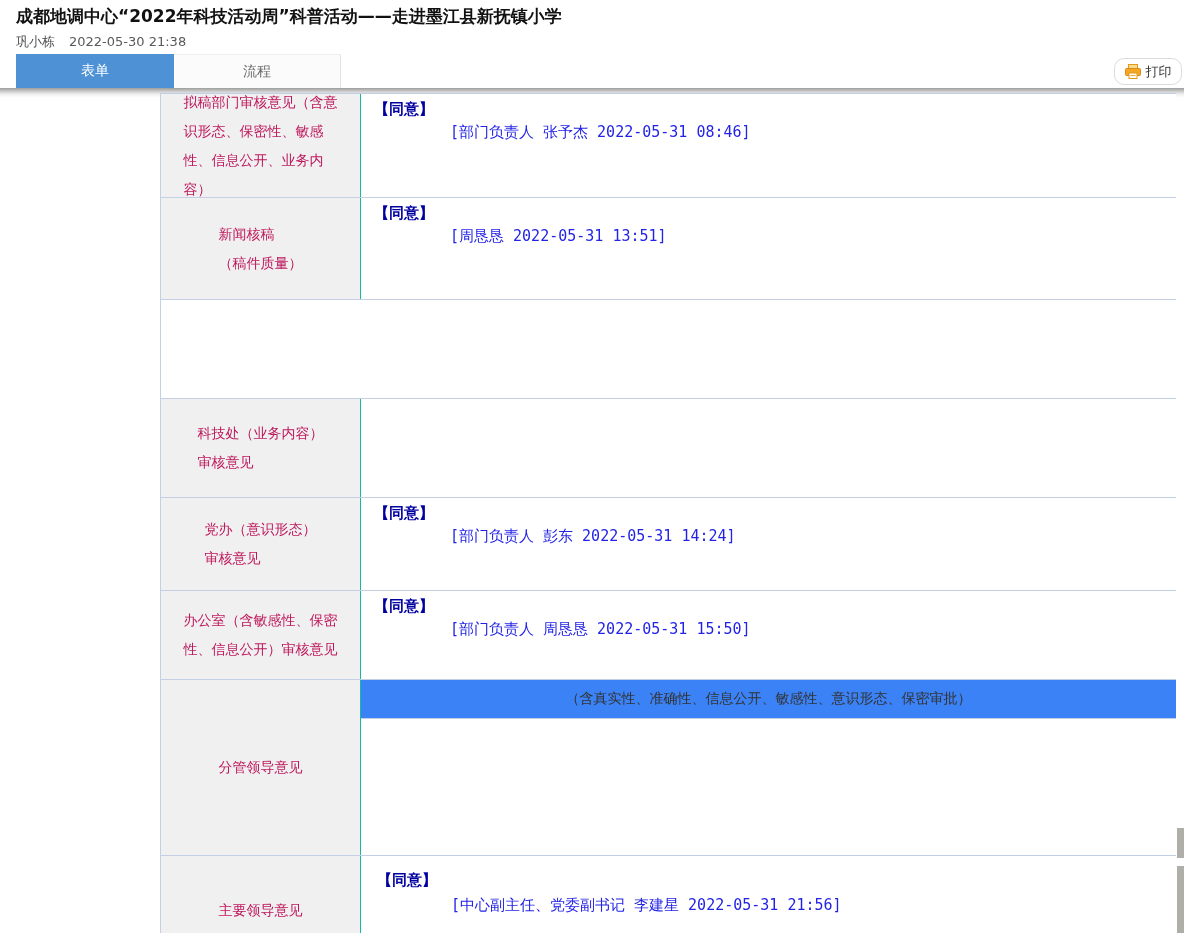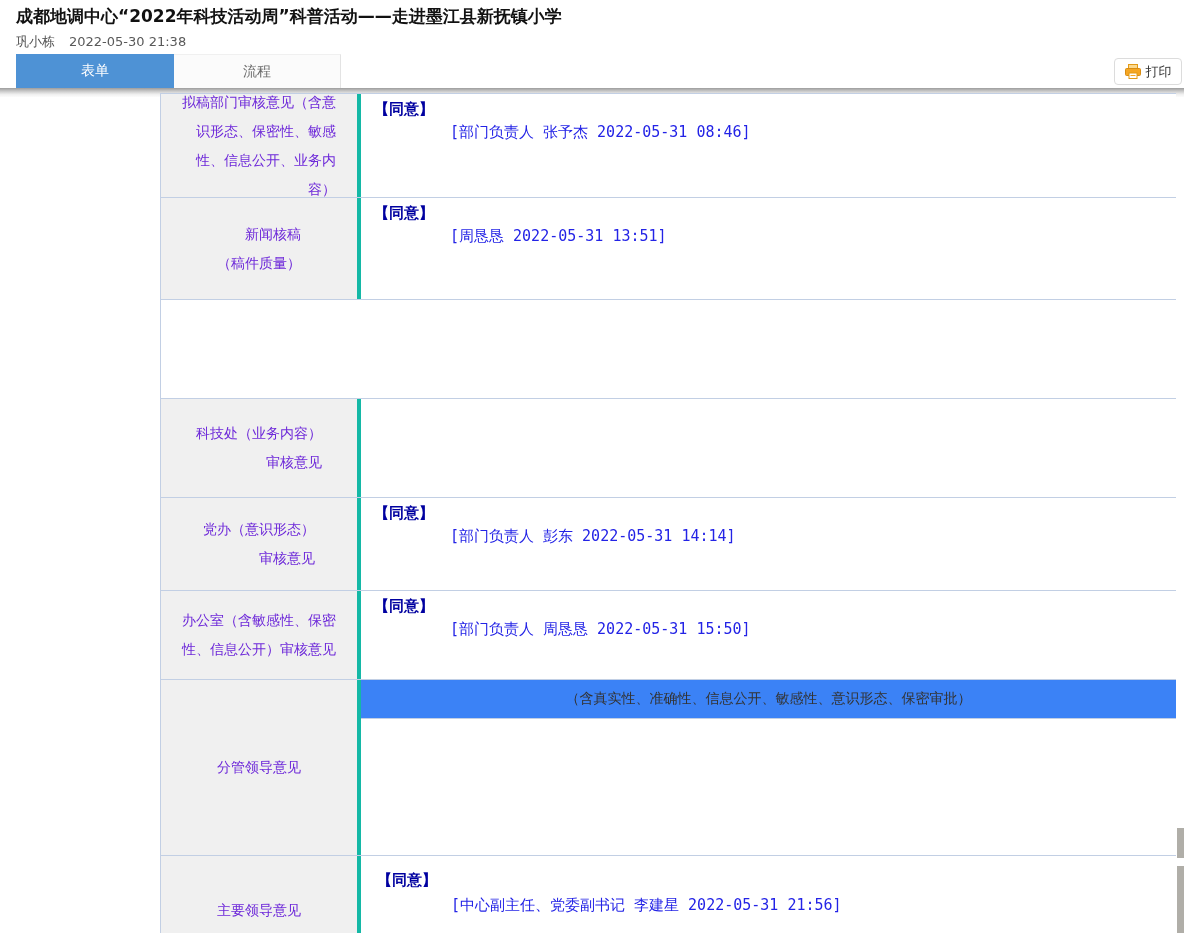--- a/index.html
+++ b/index.html
@@ -21,43 +21,43 @@
     position: absolute; top: 0; height: 34px;
     display: flex; align-items: center; justify-content: center;
     font-size: 14px; cursor: pointer;
   }
   .tab-active { left: 16px; width: 158px; background: #4E92D5; color: #ffffff; }
   .tab-inactive { left: 174px; width: 167px; background: #fbfbfb; color: #6b6b6b;
     border-right: 1px solid #e3e3e3; border-top: 1px solid #f0f0f0; }
 
   .print-btn {
     position: absolute; right: 2px; top: 58px; width: 68px; height: 27px;
-    background: #ffffff; border: 1px solid #dcdcdc; border-radius: 4px;
+    background: #ffffff; border: 1px solid #dcdcdc; border-radius: 10px;
     display: flex; align-items: center; justify-content: center; gap: 5px;
     font-size: 13px; color: #333333; cursor: pointer;
   }
 
   
   .scroll-shadow {
     position: absolute; left: 0; top: 88px; width: 1184px; height: 9px;
     background: linear-gradient(180deg, #9d9d9d 0%, #c9c9c9 35%, #efefef 70%, #fcfcfc 100%);
   }
 
   
   .approval-table {
     position: absolute; left: 160px; top: 93px; width: 1016px;
     border-left: 1px solid #c2cfe4; border-top: 1px solid #c2cfe4;
     font-size: 14px;
   }
   .trow { display: flex; border-bottom: 1px solid #c2cfe4; }
   .label-cell {
     width: 200px; flex: 0 0 200px; background: #f0f0f0;
-    border-right: 4px solid #14b8a6;
+    border-right: 1px solid #14b8a6;
     display: flex; align-items: center; justify-content: center;
-    text-align: right; color: #6d28d9; line-height: 29px;
+    text-align: left; color: #be185d; line-height: 29px;
     white-space: pre-line; padding: 2px 6px;
   }
   .content-cell { flex: 1 1 auto; background: #ffffff; padding: 5px 10px 0 13px; }
   .decision {
     color: #0000A0; font-weight: bold; font-size: 15px;
     font-family: "DejaVu Sans Mono", "Liberation Mono", monospace;
     line-height: 21px;
   }
   .detail {
     color: #2323E6; font-size: 15px; margin-left: 76px; margin-top: 2px;
@@ -144,21 +144,21 @@
     <div class="label-cell">科技处（业务内容）
 审核意见</div>
     <div class="content-cell"></div>
   </div>
 
   <div class="trow r5">
     <div class="label-cell">党办（意识形态）
 审核意见</div>
     <div class="content-cell">
       <div class="decision">【同意】</div>
-      <div class="detail">[部门负责人 彭东 2022-05-31 14:14]</div>
+      <div class="detail">[部门负责人 彭东 2022-05-31 14:24]</div>
     </div>
   </div>
 
   <div class="trow r6">
     <div class="label-cell">办公室（含敏感性、保密
 性、信息公开）审核意见</div>
     <div class="content-cell">
       <div class="decision">【同意】</div>
       <div class="detail">[部门负责人 周恳恳 2022-05-31 15:50]</div>
     </div>

